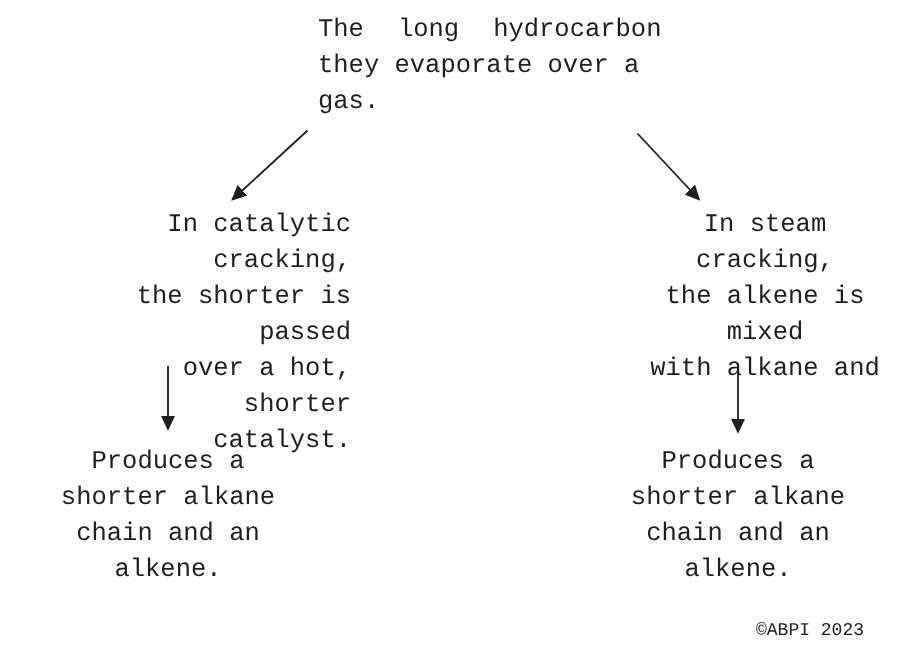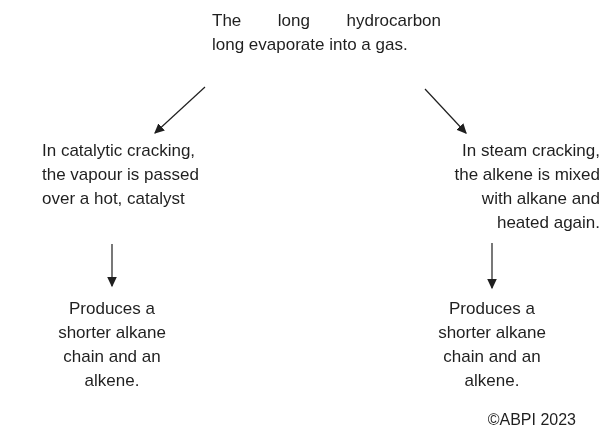--- a/index.html
+++ b/index.html
@@ -2,40 +2,40 @@
 <html style="--bg: #ffffff; --text: #1f1f1f; --arrow: #1f1f1f;"><head>
 <meta charset="utf-8">
 <style>
   * { margin: 0; padding: 0; box-sizing: border-box; }
   html, body { background: #ffffff; }
   .canvas {
     position: relative;
     width: 602px;
     height: 436px;
     background: var(--bg, #ffffff);
-    font-family: Liberation Sans, sans-serif;
+    font-family: Liberation Mono, monospace;
     color: var(--text, #1f1f1f);
     font-size: 17px;
     line-height: 24px;
     overflow: hidden;
   }
   .block { position: absolute; }
   .top-block      { left: 212px; top: 9px;   width: 229px; }
-  .catalytic-block{ left: 42px;  top: 139px; width: 192px; text-align: left; }
-  .steam-block    { left: 420px; top: 139px; width: 180px; text-align: right; }
+  .catalytic-block{ left: 42px;  top: 139px; width: 192px; text-align: right; }
+  .steam-block    { left: 420px; top: 139px; width: 180px; text-align: center; }
   .catalytic-result { left: 37px;  top: 297px; width: 150px; text-align: center; }
   .steam-result     { left: 417px; top: 297px; width: 150px; text-align: center; }
   .justify-line { text-align: justify; text-align-last: justify; }
   .arrows-layer { position: absolute; left: 0; top: 0; width: 602px; height: 436px; }
   .arrows-layer line { stroke: var(--arrow, #1f1f1f); stroke-width: 1.2; }
   .copyright {
     position: absolute;
     right: 26px;
     top: 412px;
-    font-size: 16px;
+    font-size: 12px;
     line-height: 16px;
     color: var(--text, #1f1f1f);
   }
 </style>
 </head>
 <body>
 
 <div class="canvas">
 
   <svg class="arrows-layer" viewBox="0 0 602 436" xmlns="http://www.w3.org/2000/svg" aria-hidden="true">
@@ -45,34 +45,34 @@
       </marker>
     </defs>
     <line x1="205" y1="87" x2="155" y2="133" marker-end="url(#ah)"></line>
     <line x1="425" y1="89" x2="466" y2="133" marker-end="url(#ah)"></line>
     <line x1="112" y1="244" x2="112" y2="286" marker-end="url(#ah)"></line>
     <line x1="492" y1="243" x2="492" y2="288" marker-end="url(#ah)"></line>
   </svg>
 
   <div class="block top-block">
     <div class="justify-line">The long hydrocarbon</div>
-    <div>long evaporate into a gas.</div>
+    <div>they evaporate over a gas.</div>
   </div>
 
   <div class="block catalytic-block">
     <div>In catalytic cracking,</div>
-    <div>the vapour is passed</div>
-    <div>over a hot, catalyst</div>
+    <div>the shorter is passed</div>
+    <div>over a hot, shorter</div>
+    <div>catalyst.</div>
   </div>
 
   <div class="block steam-block">
     <div>In steam cracking,</div>
     <div>the alkene is mixed</div>
     <div>with alkane and</div>
-    <div>heated again.</div>
   </div>
 
   <div class="block catalytic-result">
     <div>Produces a</div>
     <div>shorter alkane</div>
     <div>chain and an</div>
     <div>alkene.</div>
   </div>
 
   <div class="block steam-result">

